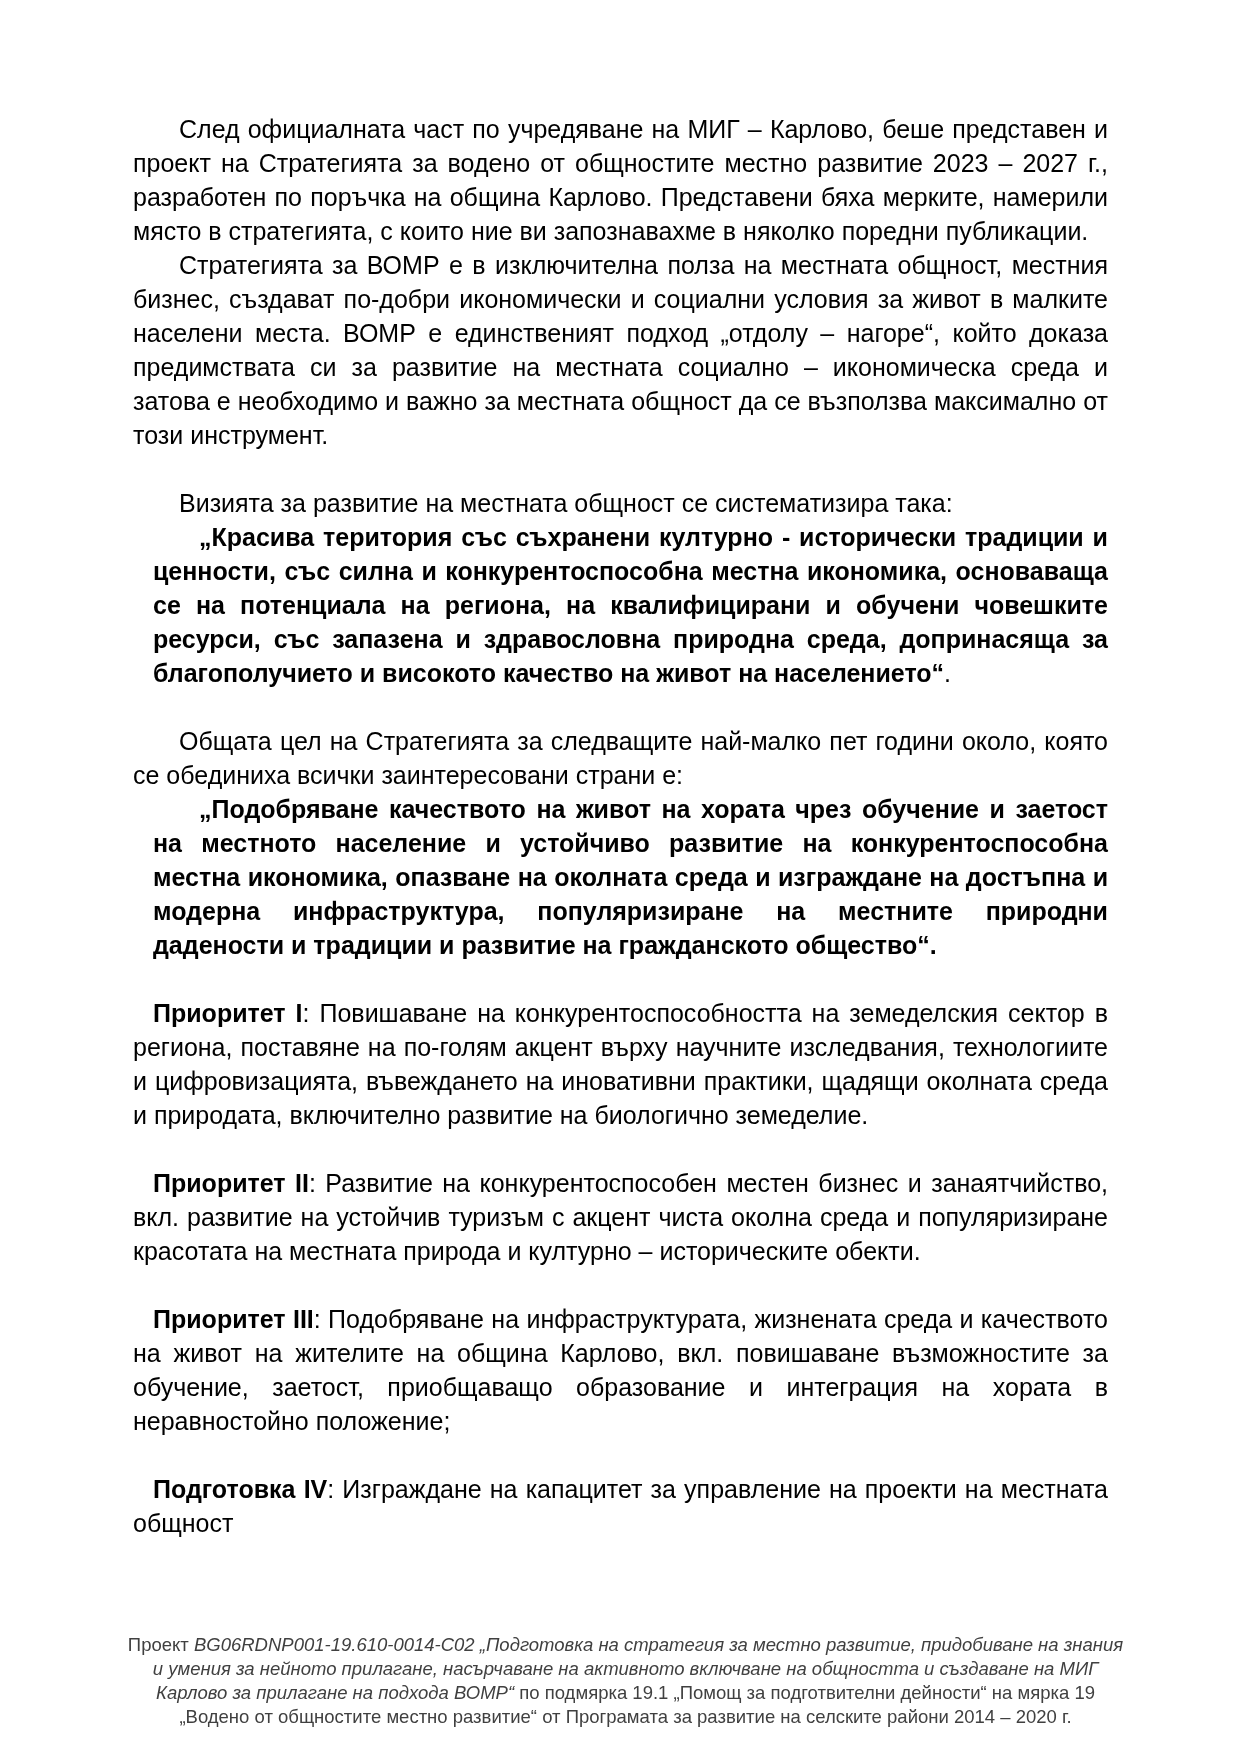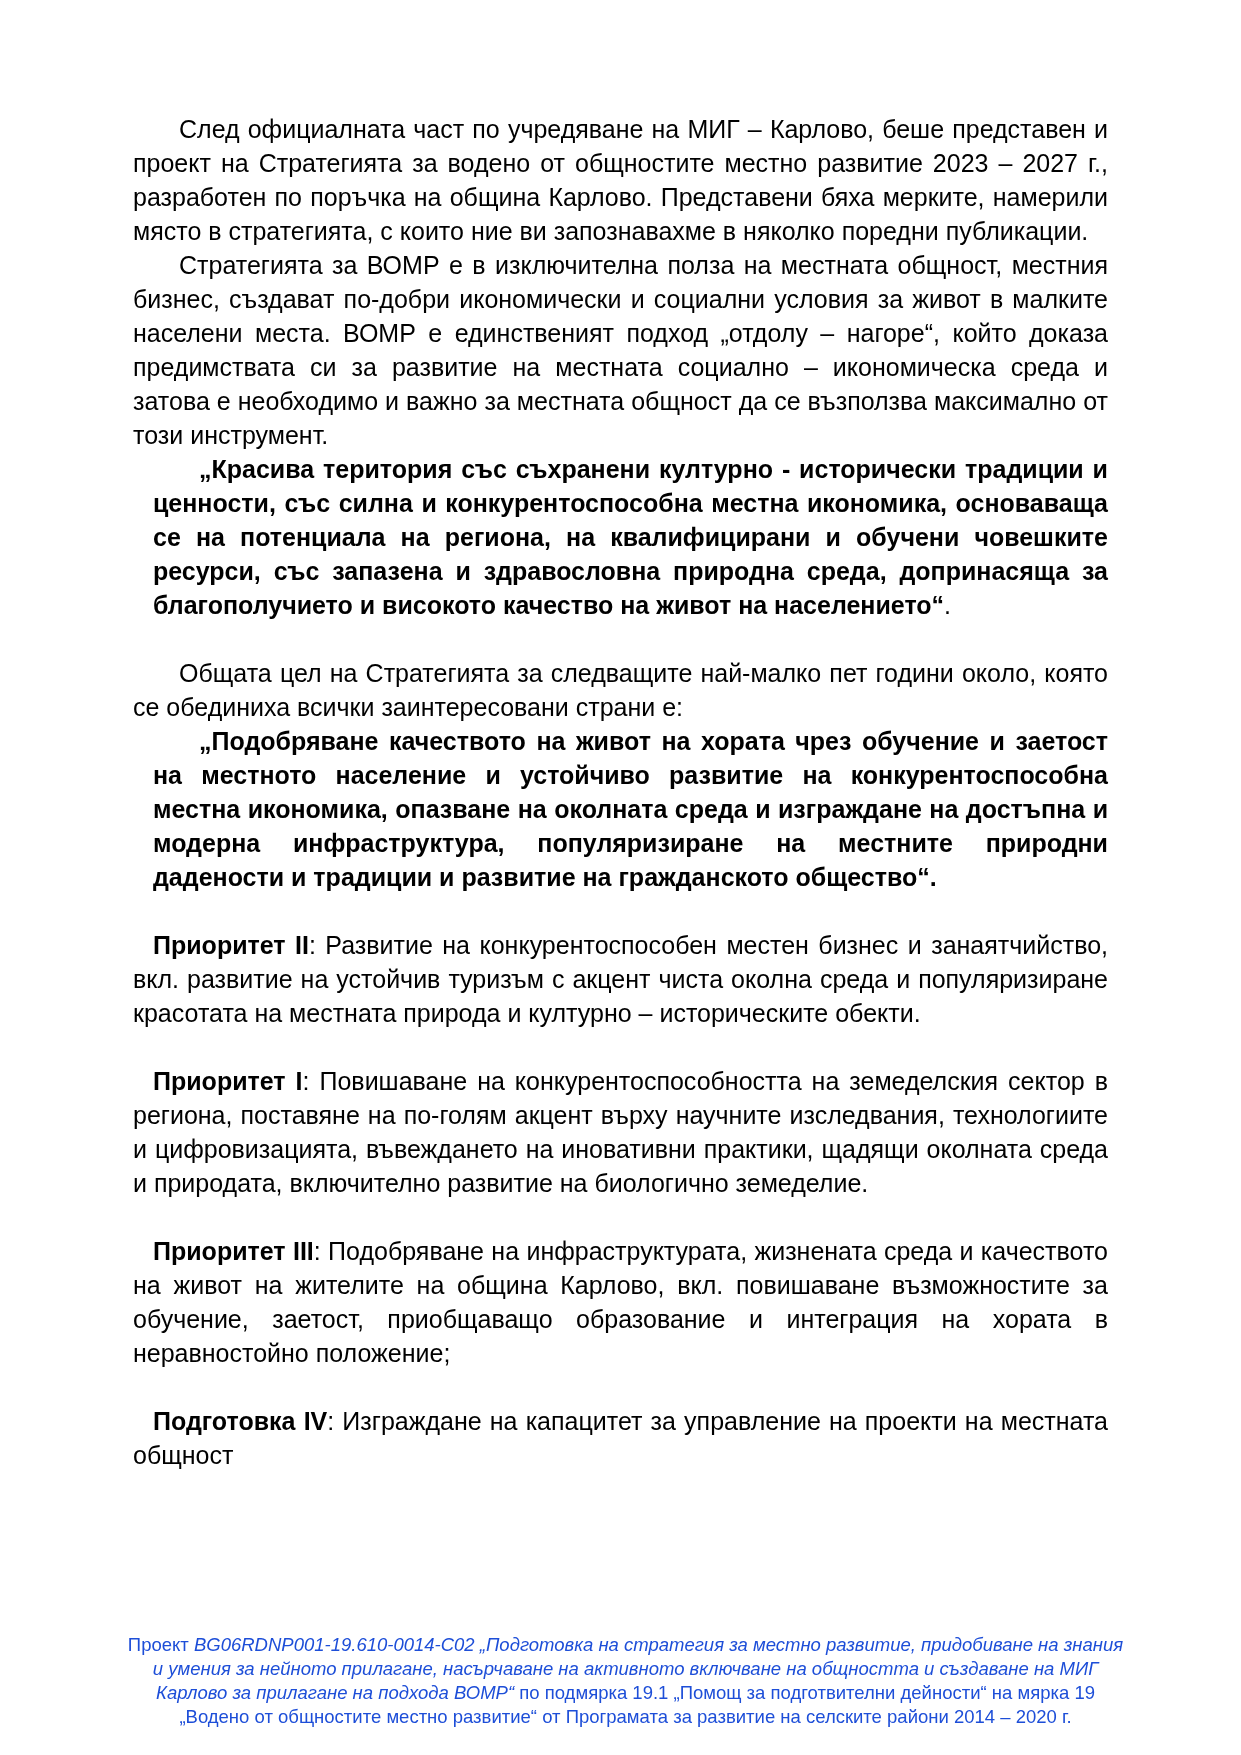--- a/index.html
+++ b/index.html
@@ -34,46 +34,47 @@
   p.bold, .doc-body strong { font-weight: bold; margin-left: 20px; }
   .plain { font-weight: normal; }
   .page-footer {
     position: absolute;
     left: 125px;
     right: 115px;
     bottom: 26px;
     text-align: center;
     font-size: 18.5px;
     line-height: 24px;
-    color: #1d4ed8;
+    color: #404040;
   }
   .page-footer em { font-style: italic; }
 </style>
 </head>
 <body>
 
 <div class="page">
 
   <div class="doc-body">
 
     <p class="indent">След официалната част по учредяване на МИГ – Карлово, беше представен и проект на Стратегията за водено от общностите местно развитие 2023 – 2027 г., разработен по поръчка на община Карлово. Представени бяха мерките, намерили място в стратегията, с които ние ви запознавахме в няколко поредни публикации.</p>
 
     <p class="indent">Стратегията за ВОМР е в изключителна полза на местната общност, местния бизнес, създават по-добри икономически и социални условия за живот в малките населени места. ВОМР е единственият подход „отдолу – нагоре“, който доказа предимствата си за развитие на местната социално – икономическа среда и затова е необходимо и важно за местната общност да се възползва максимално от този инструмент.</p>
 
+    <p class="indent gap">Визията за развитие на местната общност се систематизира така:</p>
 
     <p class="indent bold"><span>„Красива територия със съхранени културно - исторически традиции и ценности, със силна и конкурентоспособна местна икономика, основаваща се на потенциала на региона, на квалифицирани и обучени човешките ресурси, със запазена и здравословна природна среда, допринасяща за благополучието и високото качество на живот на населението“</span><span class="plain">.</span></p>
 
     <p class="indent gap">Общата цел на Стратегията за следващите най-малко пет години около, която се обединиха всички заинтересовани страни е:</p>
 
     <p class="indent bold">„Подобряване качеството на живот на хората чрез обучение и заетост на местното население и устойчиво развитие на конкурентоспособна местна икономика, опазване на околната среда и изграждане на достъпна и модерна инфраструктура, популяризиране на местните природни дадености и традиции и развитие на гражданското общество“.</p>
 
 
+    <p class="gap"><strong>Приоритет I</strong><span>: Повишаване на конкурентоспособността на земеделския сектор в региона, поставяне на по-голям акцент върху научните изследвания, технологиите и цифровизацията, въвеждането на иновативни практики, щадящи околната среда и природата, включително развитие на биологично земеделие.</span></p>
+
     <p class="gap"><strong>Приоритет II</strong><span>:  Развитие на конкурентоспособен местен бизнес и занаятчийство, вкл. развитие на устойчив туризъм с акцент чиста околна среда и популяризиране красотата на местната природа и културно – историческите обекти.</span></p>
-
-    <p class="gap"><strong>Приоритет I</strong><span>: Повишаване на конкурентоспособността на земеделския сектор в региона, поставяне на по-голям акцент върху научните изследвания, технологиите и цифровизацията, въвеждането на иновативни практики, щадящи околната среда и природата, включително развитие на биологично земеделие.</span></p>
 
     <p class="gap"><strong>Приоритет III</strong><span>: Подобряване на инфраструктурата, жизнената среда и качеството на живот на жителите на община Карлово, вкл. повишаване възможностите за обучение, заетост, приобщаващо образование и интеграция на хората в неравностойно положение;</span></p>
 
     <p class="gap"><strong>Подготовка IV</strong><span>: Изграждане на капацитет за управление на проекти на местната общност</span></p>
 
   </div>
 
   <div class="page-footer"><span>Проект </span><em>BG06RDNP001-19.610-0014-C02 „Подготовка на стратегия за местно развитие, придобиване на знания и умения за нейното прилагане, насърчаване на активното включване на общността и създаване на МИГ Карлово за прилагане на подхода ВОМР“</em><span> по подмярка 19.1 „Помощ за подготвителни дейности“ на мярка 19 „Водено от общностите местно развитие“ от Програмата за развитие на селските райони 2014 – 2020 г.</span></div>
 
 </div>

